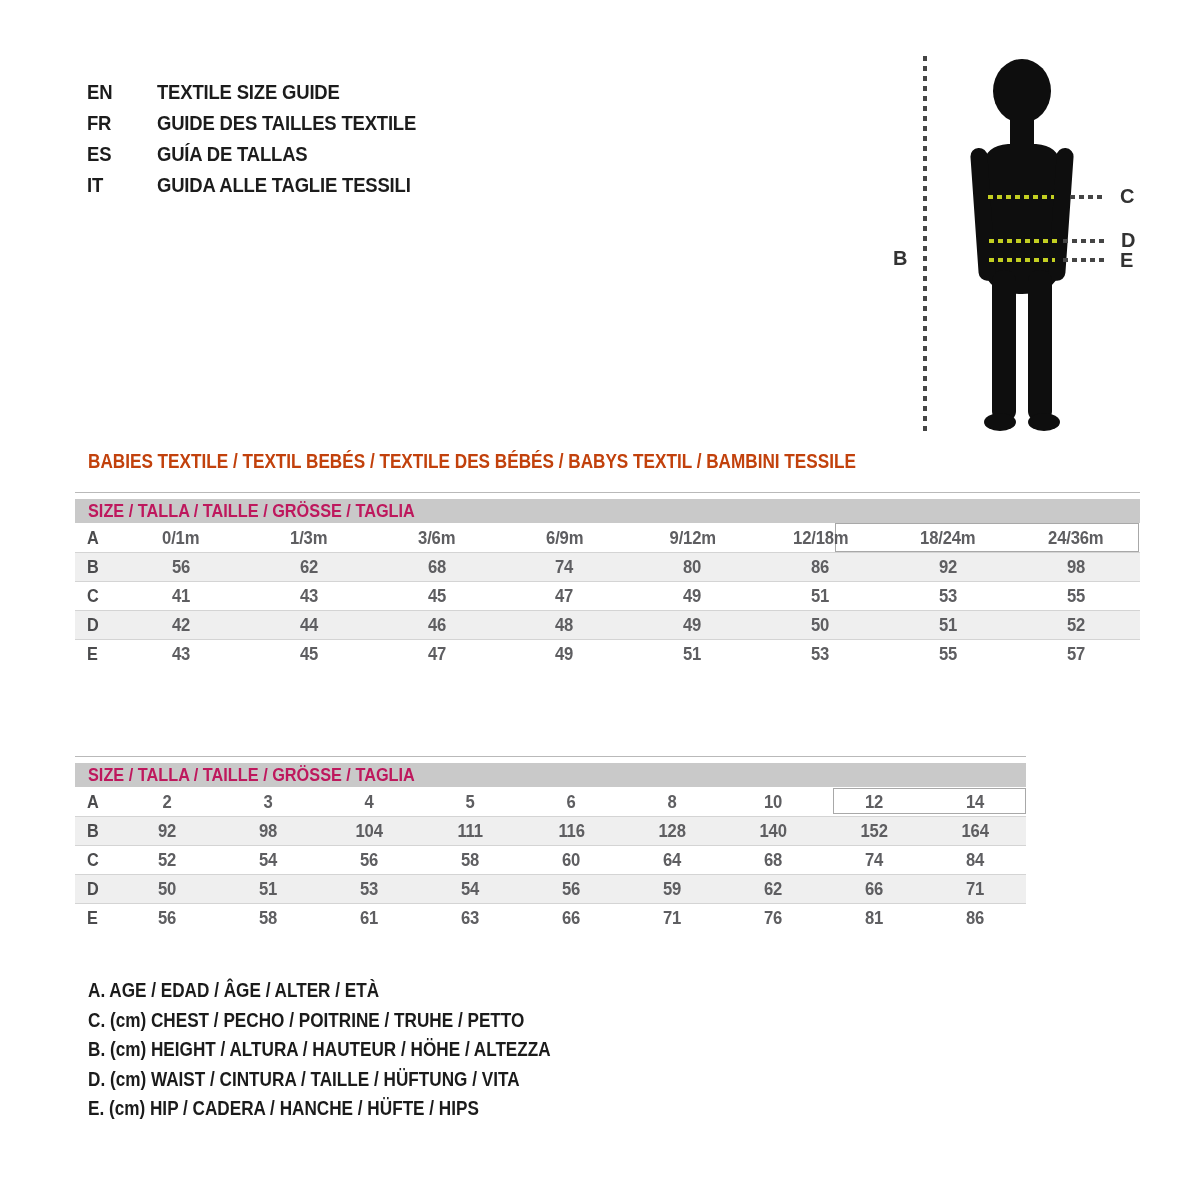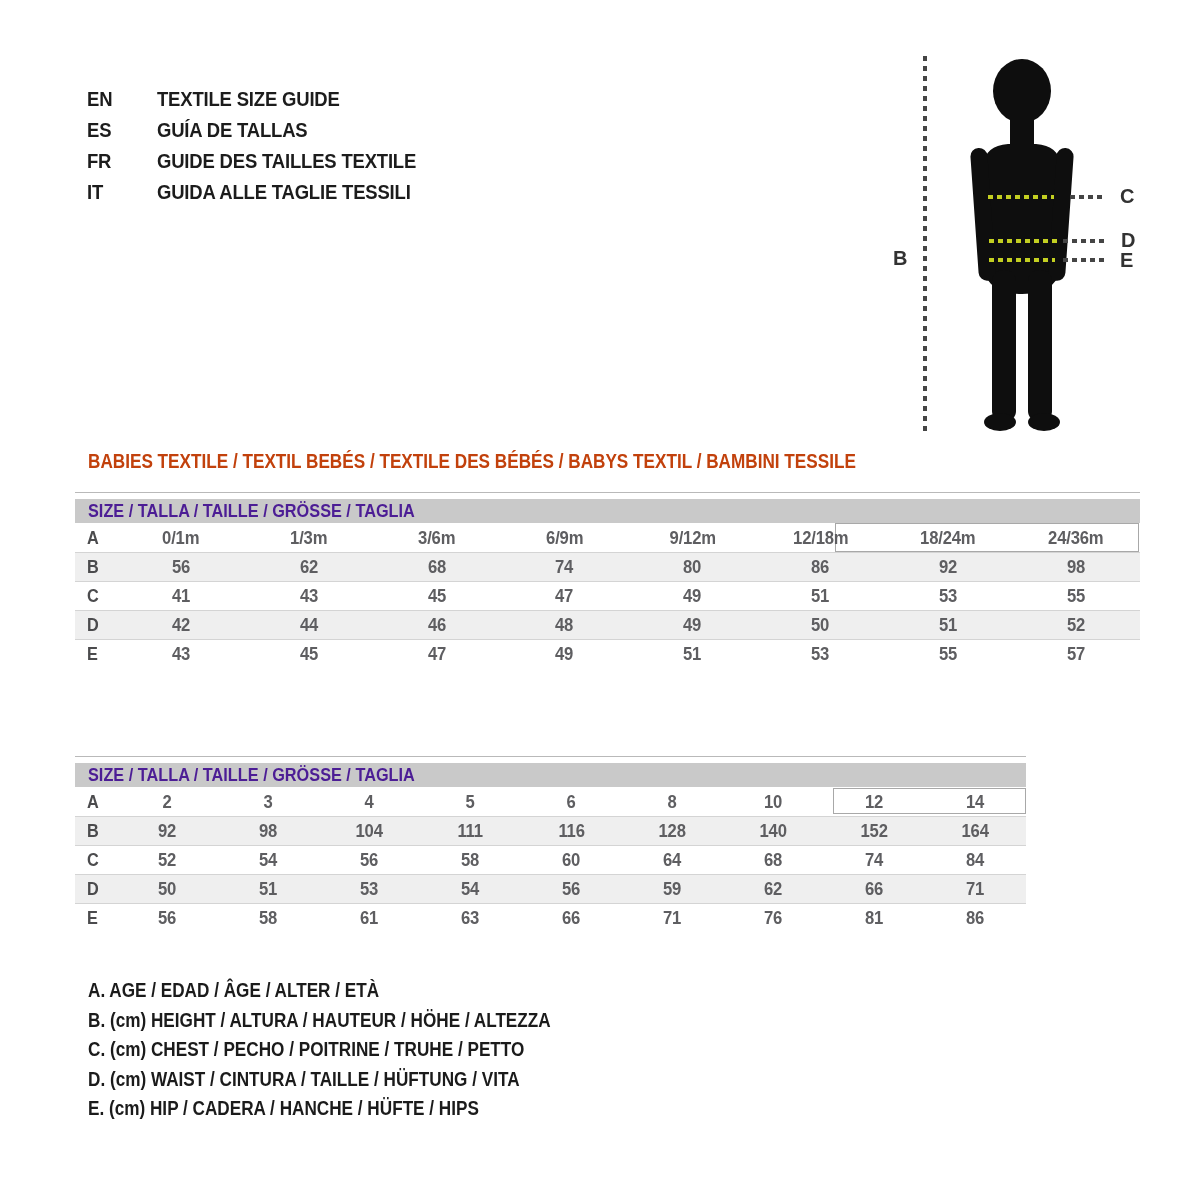--- a/index.html
+++ b/index.html
@@ -4,37 +4,37 @@
 <style>
   html,body{margin:0;padding:0;background:#ffffff;}
   body{font-family:"Liberation Sans", sans-serif;}
   #canvas{position:relative;width:1200px;height:1200px;background:#ffffff;overflow:hidden;}
 
   .cond{display:inline-block;transform:scaleX(0.88);transform-origin:0 50%;white-space:nowrap;}
   .cond-c{display:inline-block;transform:scaleX(0.9);transform-origin:50% 50%;white-space:nowrap;}
 
   
   #lang-list{position:absolute;left:87px;top:80px;}
-  .lang-row{display:flex;height:31px;align-items:flex-end;font-size:21px;font-weight:bold;color:#1c1c1c;letter-spacing:-0.2px;}
+  .lang-row{display:flex;height:31px;align-items:flex-start;font-size:21px;font-weight:bold;color:#1c1c1c;letter-spacing:-0.2px;}
   .lang-row .code{width:70px;flex:0 0 70px;}
 
   
   #figure-svg{position:absolute;left:952px;top:58px;}
   .dots-v{position:absolute;width:4px;background-image:repeating-linear-gradient(180deg,#454545 0 5px,transparent 5px 10px);}
   .dots-h{position:absolute;height:4px;}
   .dots-h.yellow{background-image:repeating-linear-gradient(90deg,#c3cf21 0 5px,transparent 5px 9px);}
   .dots-h.gray{background-image:repeating-linear-gradient(90deg,#454545 0 5px,transparent 5px 9px);}
   .fig-label{position:absolute;font-size:20px;font-weight:bold;color:#323232;line-height:20px;}
 
   
   .heading{position:absolute;left:88px;font-size:19.5px;font-weight:bold;color:#c2410c;line-height:21px;}
 
   
   .size-table{position:absolute;left:75px;border-top:1px solid #b9b9b9;padding-top:6px;z-index:2;box-sizing:border-box;}
-  .band{height:24px;background:#c9c9c9;display:flex;align-items:center;padding-left:13px;font-size:18.5px;font-weight:bold;color:#4c1d95;box-sizing:border-box;}
+  .band{height:24px;background:#c9c9c9;display:flex;align-items:center;padding-left:13px;font-size:18.5px;font-weight:bold;color:#be185d;box-sizing:border-box;}
   .trow{display:flex;height:29px;align-items:center;box-sizing:border-box;}
   .trow.zebra{background:#efefef;}
   .trow:not(.first){border-top:1px solid #d4d4d4;}
   .cell{flex:1;text-align:center;font-size:18.5px;font-weight:bold;color:#5e5e61;letter-spacing:-0.2px;}
   .cell.rlabel{flex:0 0 42px;text-align:left;padding-left:12px;color:#4b4b4d;box-sizing:border-box;}
 
   
   .hl{position:absolute;background:#ffffff;border:1px solid #a8a8a8;z-index:1;box-sizing:border-box;}
   #hl-babies{left:835px;top:523px;width:304px;height:29px;}
   #hl-children{left:833px;top:788px;width:193px;height:26px;}
@@ -47,26 +47,26 @@
 <body>
 
 <div id="canvas">
 
   <div id="lang-list">
       <div class="lang-row">
         <span class="code"><span class="cond">EN</span></span>
         <span><span class="cond">TEXTILE SIZE GUIDE</span></span>
       </div>
       <div class="lang-row">
+        <span class="code"><span class="cond">FR</span></span>
+        <span><span class="cond">GUIDE DES TAILLES TEXTILE</span></span>
+      </div>
+      <div class="lang-row">
         <span class="code"><span class="cond">ES</span></span>
         <span><span class="cond">GUÍA DE TALLAS</span></span>
-      </div>
-      <div class="lang-row">
-        <span class="code"><span class="cond">FR</span></span>
-        <span><span class="cond">GUIDE DES TAILLES TEXTILE</span></span>
       </div>
       <div class="lang-row">
         <span class="code"><span class="cond">IT</span></span>
         <span><span class="cond">GUIDA ALLE TAGLIE TESSILI</span></span>
       </div>
     </div>
 
   <svg id="figure-svg" width="152" height="380" viewBox="0 0 152 380" fill="#0e0e0e" xmlns="http://www.w3.org/2000/svg">
     <ellipse cx="70" cy="33" rx="29" ry="32"></ellipse>
     <rect x="58" y="56" width="24" height="36"></rect>
@@ -229,19 +229,19 @@
           <div class="cell"><span class="cond-c">71</span></div>
           <div class="cell"><span class="cond-c">76</span></div>
           <div class="cell"><span class="cond-c">81</span></div>
           <div class="cell"><span class="cond-c">86</span></div>
         </div>
       </div>
   </div>
 
   <div id="legend-list">
       <div class="legend-line"><span class="cond">A. AGE / EDAD / ÂGE / ALTER / ETÀ</span></div>
+      <div class="legend-line"><span class="cond">C. (cm) CHEST / PECHO / POITRINE / TRUHE / PETTO</span></div>
       <div class="legend-line"><span class="cond">B. (cm) HEIGHT / ALTURA / HAUTEUR / HÖHE / ALTEZZA</span></div>
-      <div class="legend-line"><span class="cond">C. (cm) CHEST / PECHO / POITRINE / TRUHE / PETTO</span></div>
       <div class="legend-line"><span class="cond">D. (cm) WAIST / CINTURA / TAILLE / HÜFTUNG / VITA</span></div>
       <div class="legend-line"><span class="cond">E. (cm) HIP / CADERA / HANCHE / HÜFTE / HIPS</span></div>
     </div>
 
 </div>
 
 </body></html>

